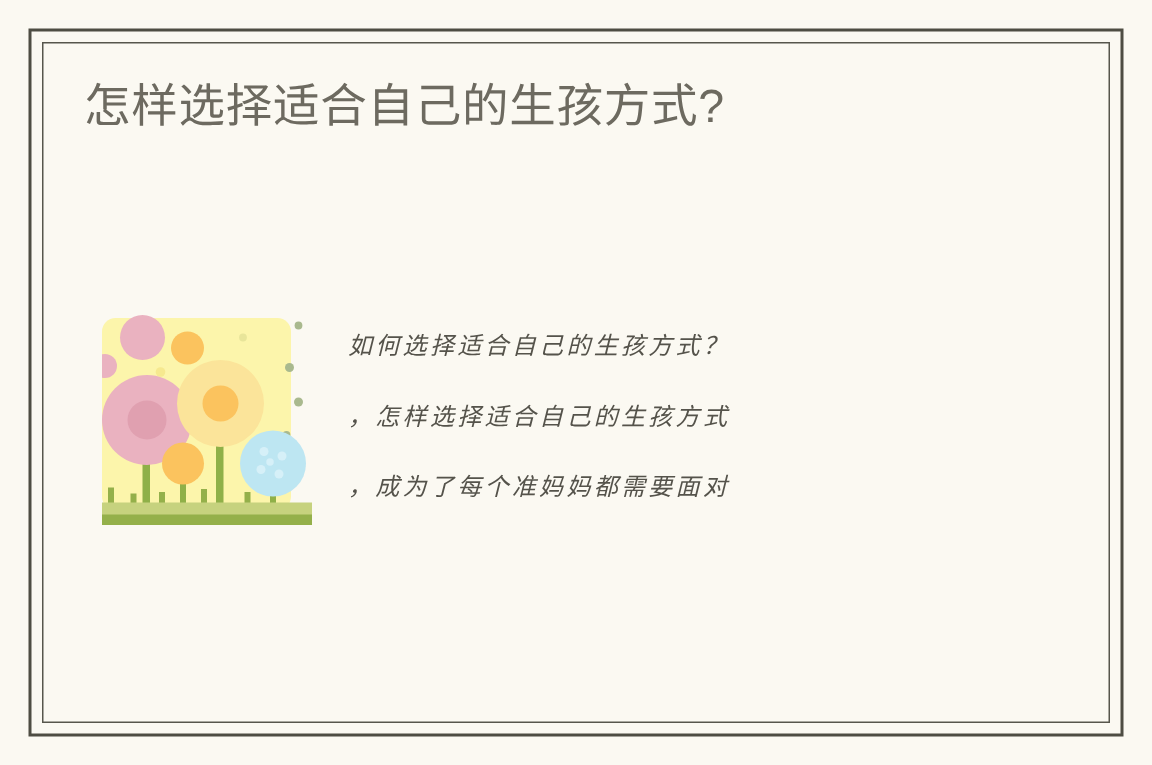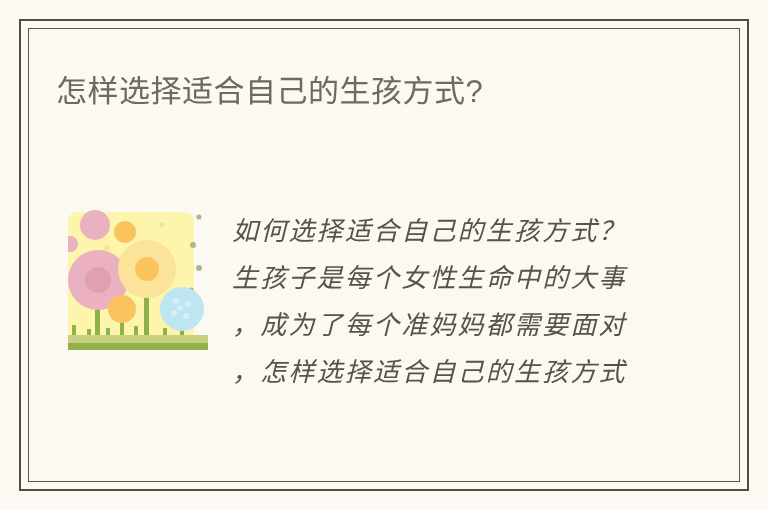--- a/index.html
+++ b/index.html
@@ -41,21 +41,21 @@
     width: 712px;
     height: 454px;
     border: 1px solid #57564c;
     box-sizing: border-box;
   }
 
   
   .title {
     position: absolute;
     left: 56px;
-    top: 71px;
+    top: 50px;
     width: 640px;
     font-size: 31px;
     line-height: 42px;
     letter-spacing: 0.5px;
     color: #6d6a60;
     font-weight: 400;
     white-space: nowrap;
     font-family: "Liberation Sans", "DejaVu Sans", sans-serif;
   }
 
@@ -85,21 +85,21 @@
 
   
   .body-text {
     position: absolute;
     left: 176px;
     top: 8px;
     width: 430px;
   }
   .body-line {
     font-family: "Liberation Serif", "DejaVu Serif", serif;
-    font-size: 26px;
+    font-size: 16px;
     line-height: 47px;
     height: 47px;
     color: #55534b;
     letter-spacing: 2.2px;
     white-space: nowrap;
     font-style: italic;
     font-weight: 400;
   }
 </style>
 </head>
@@ -157,19 +157,18 @@
         <rect x="66" y="118" width="4" height="16" fill="#94b04a"></rect>
         <rect x="95" y="120" width="4" height="14" fill="#94b04a"></rect>
 
         <rect x="0" y="127" width="140" height="10" fill="#c6d27e"></rect>
         <rect x="0" y="135" width="140" height="7" fill="#94b04a"></rect>
       </svg>
     </div>
 
     <div class="body-text">
       <div class="body-line">如何选择适合自己的生孩方式？</div>
-      <div class="body-line">生孩子是每个女性生命中的大事</div>
+      <div class="body-line">，怎样选择适合自己的生孩方式</div>
       <div class="body-line">，成为了每个准妈妈都需要面对</div>
-      <div class="body-line">，怎样选择适合自己的生孩方式</div>
     </div>
 
   </div>
 </div>
 
 </body></html>

